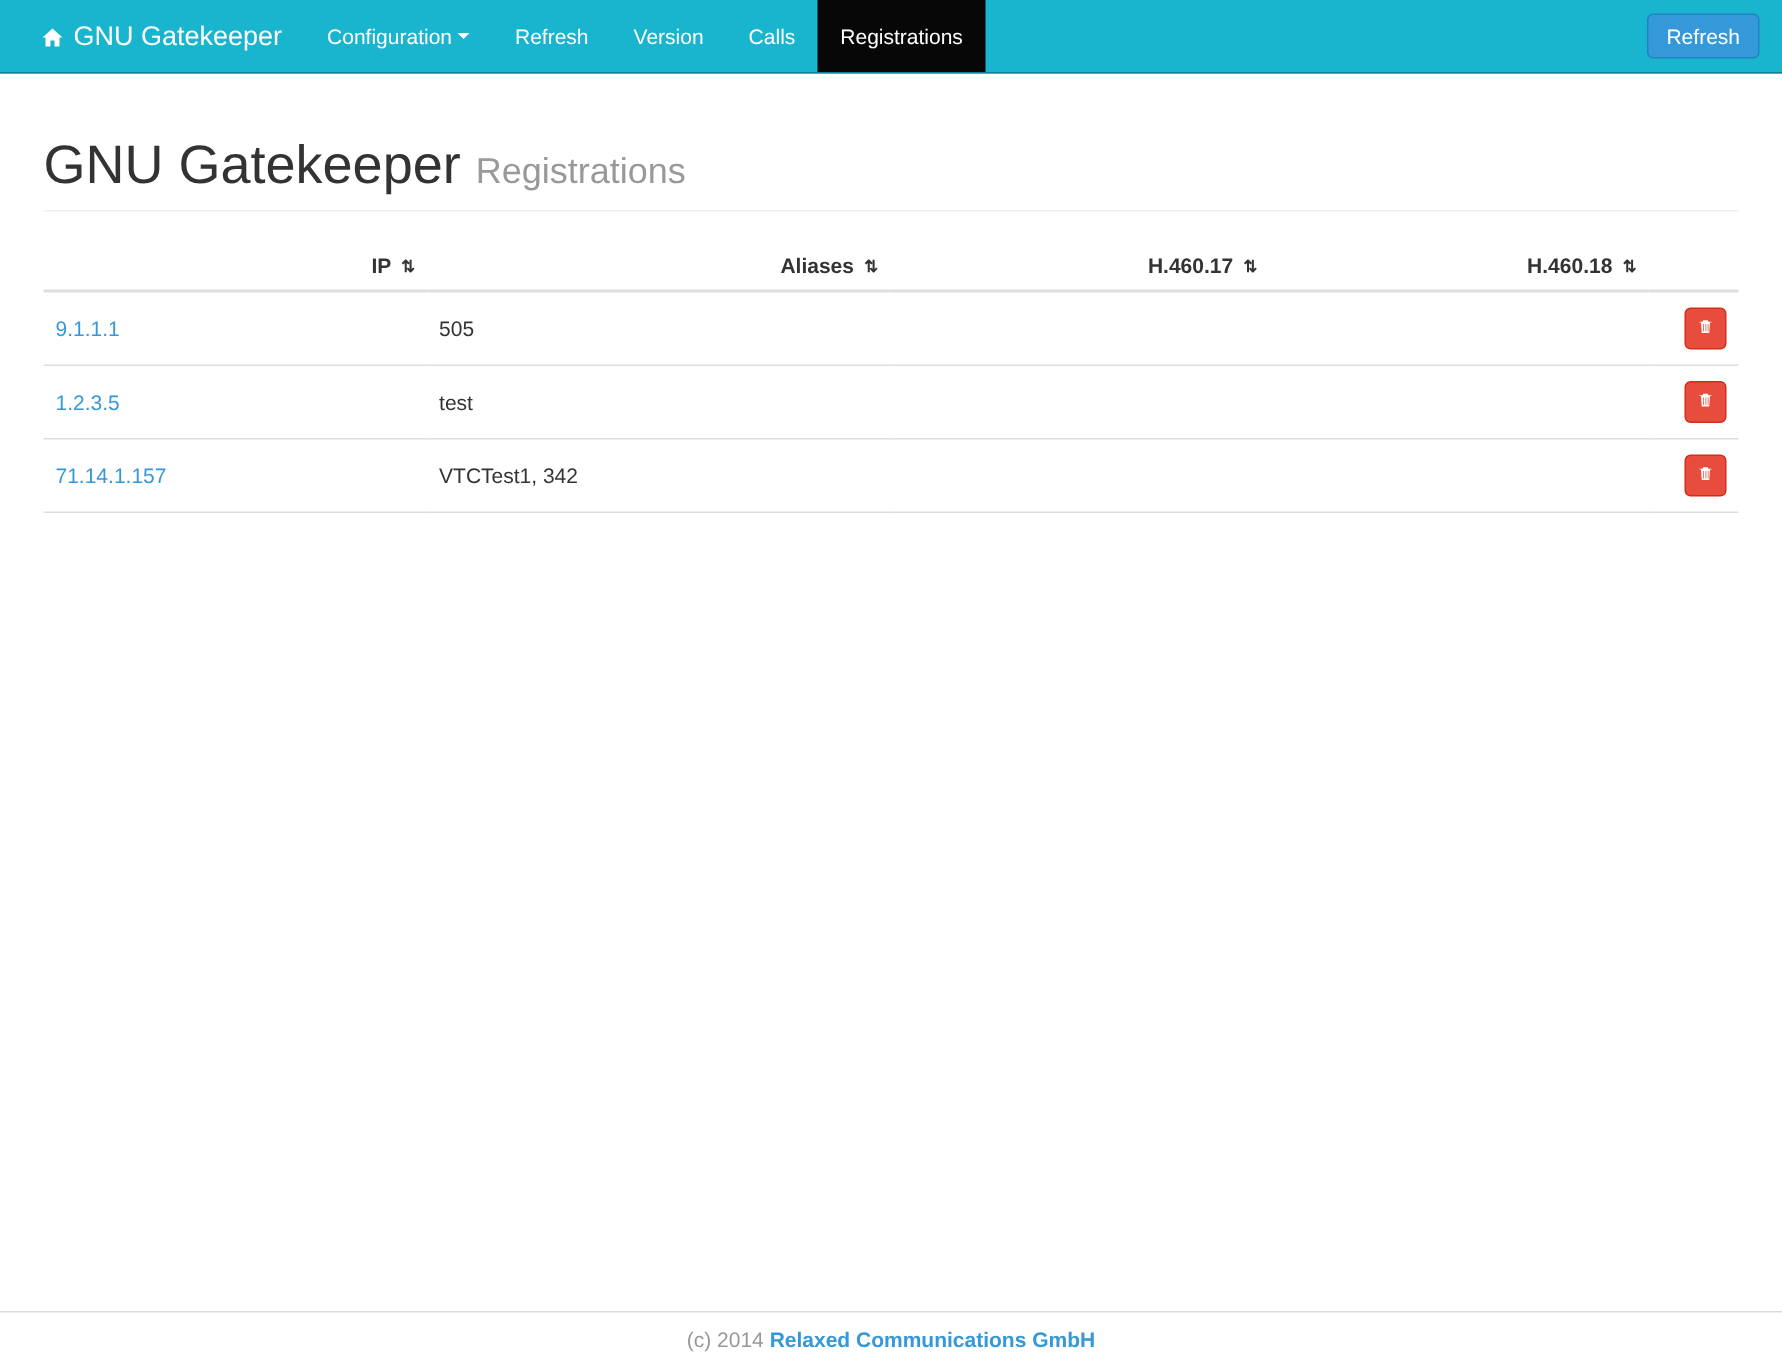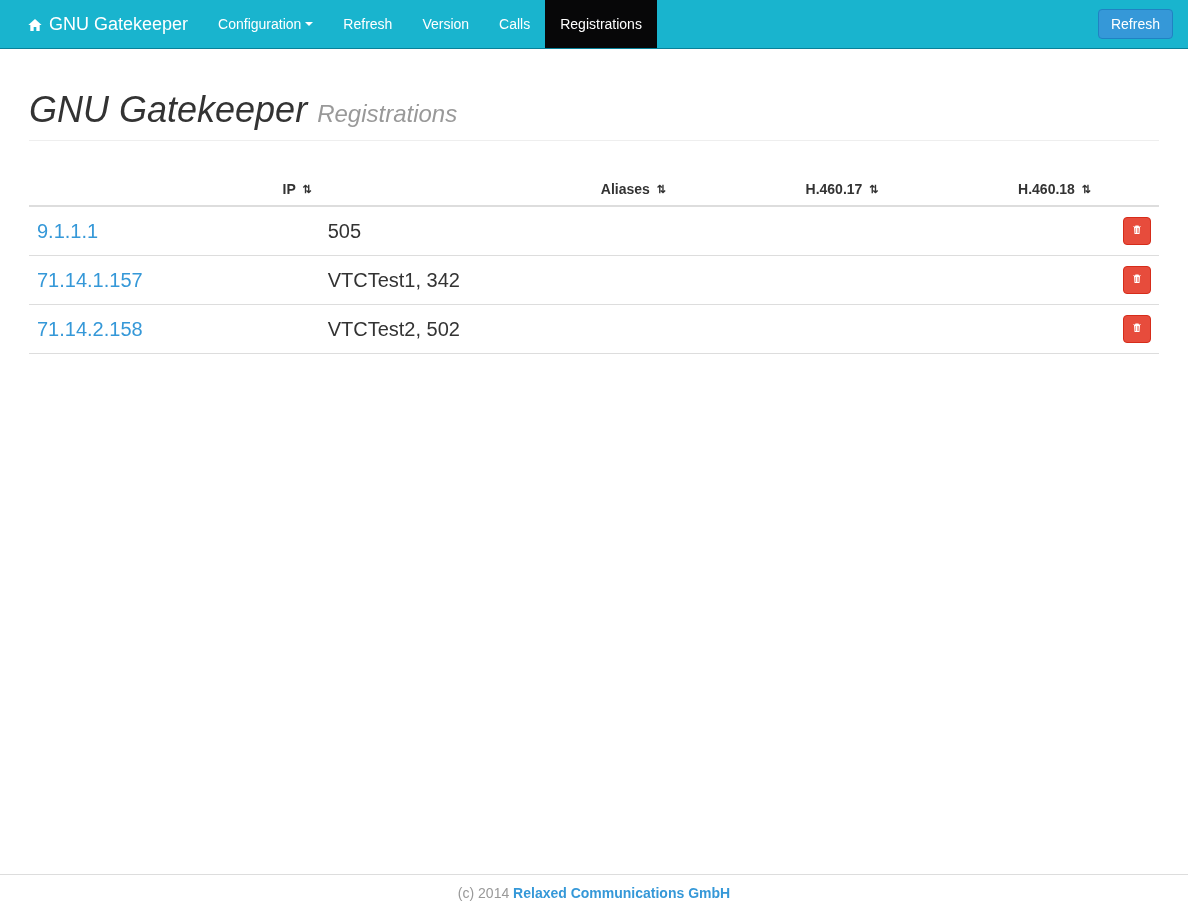--- a/index.html
+++ b/index.html
@@ -62,23 +62,22 @@
     }
     .container {
       max-width: 1160px;
       margin: 0 auto;
       padding: 0 15px;
       flex: 1;
       width: 100%;
     }
     .page-header {
       padding: 40px 0 9px 0;
-      margin-bottom: 32px;
+      margin-bottom: 20px;
       border-bottom: 1px solid #eee;
-      font-style: italic;
     }
     .page-header h1 {
       font-size: 36px;
       font-weight: 500;
       color: #333;
     }
     .page-header small {
       color: #999;
       font-size: 24px;
       font-weight: 400;
@@ -93,21 +92,21 @@
       font-weight: 700;
       padding: 8px;
       border-bottom: 2px solid #ddd;
       font-size: 14px;
       vertical-align: bottom;
     }
     table.regs td {
       padding: 10px 8px;
       border-bottom: 1px solid #ddd;
       vertical-align: middle;
-      font-size: 20px;
+      font-size: 14px;
     }
     .sort-icon {
       display: inline-block;
       margin-left: 3px;
       font-size: 11px;
       position: relative;
       top: -1px;
     }
     .ip-link { color: #3598D8; text-decoration: none; cursor: pointer; }
     .btn-delete {
@@ -204,33 +203,33 @@
           <td>505</td>
           <td></td>
           <td></td>
           <td class="actions"><button class="btn-delete">
               <span><svg viewBox="0 0 24 24" width="12" height="13" fill="#fff">
                   <path d="M6 7h12l-1 14H7L6 7zm3 2v10h1V9H9zm3 0v10h1V9h-1zm3 0v10h1V9h-1zM9 4h6l1 2h4v1H4V6h4l1-2z"></path>
                 </svg></span>
             </button></td>
         </tr>
         <tr>
-          <td><a class="ip-link">71.14.1.157</a></td>
-          <td>VTCTest1, 342</td>
+          <td><a class="ip-link">1.2.3.5</a></td>
+          <td>test</td>
           <td></td>
           <td></td>
           <td class="actions"><button class="btn-delete">
               <span><svg viewBox="0 0 24 24" width="12" height="13" fill="#fff">
                   <path d="M6 7h12l-1 14H7L6 7zm3 2v10h1V9H9zm3 0v10h1V9h-1zm3 0v10h1V9h-1zM9 4h6l1 2h4v1H4V6h4l1-2z"></path>
                 </svg></span>
             </button></td>
         </tr>
         <tr>
-          <td><a class="ip-link">71.14.2.158</a></td>
-          <td>VTCTest2, 502</td>
+          <td><a class="ip-link">71.14.1.157</a></td>
+          <td>VTCTest1, 342</td>
           <td></td>
           <td></td>
           <td class="actions"><button class="btn-delete">
               <span><svg viewBox="0 0 24 24" width="12" height="13" fill="#fff">
                   <path d="M6 7h12l-1 14H7L6 7zm3 2v10h1V9H9zm3 0v10h1V9h-1zm3 0v10h1V9h-1zM9 4h6l1 2h4v1H4V6h4l1-2z"></path>
                 </svg></span>
             </button></td>
         </tr>
       </tbody>
   </table>

